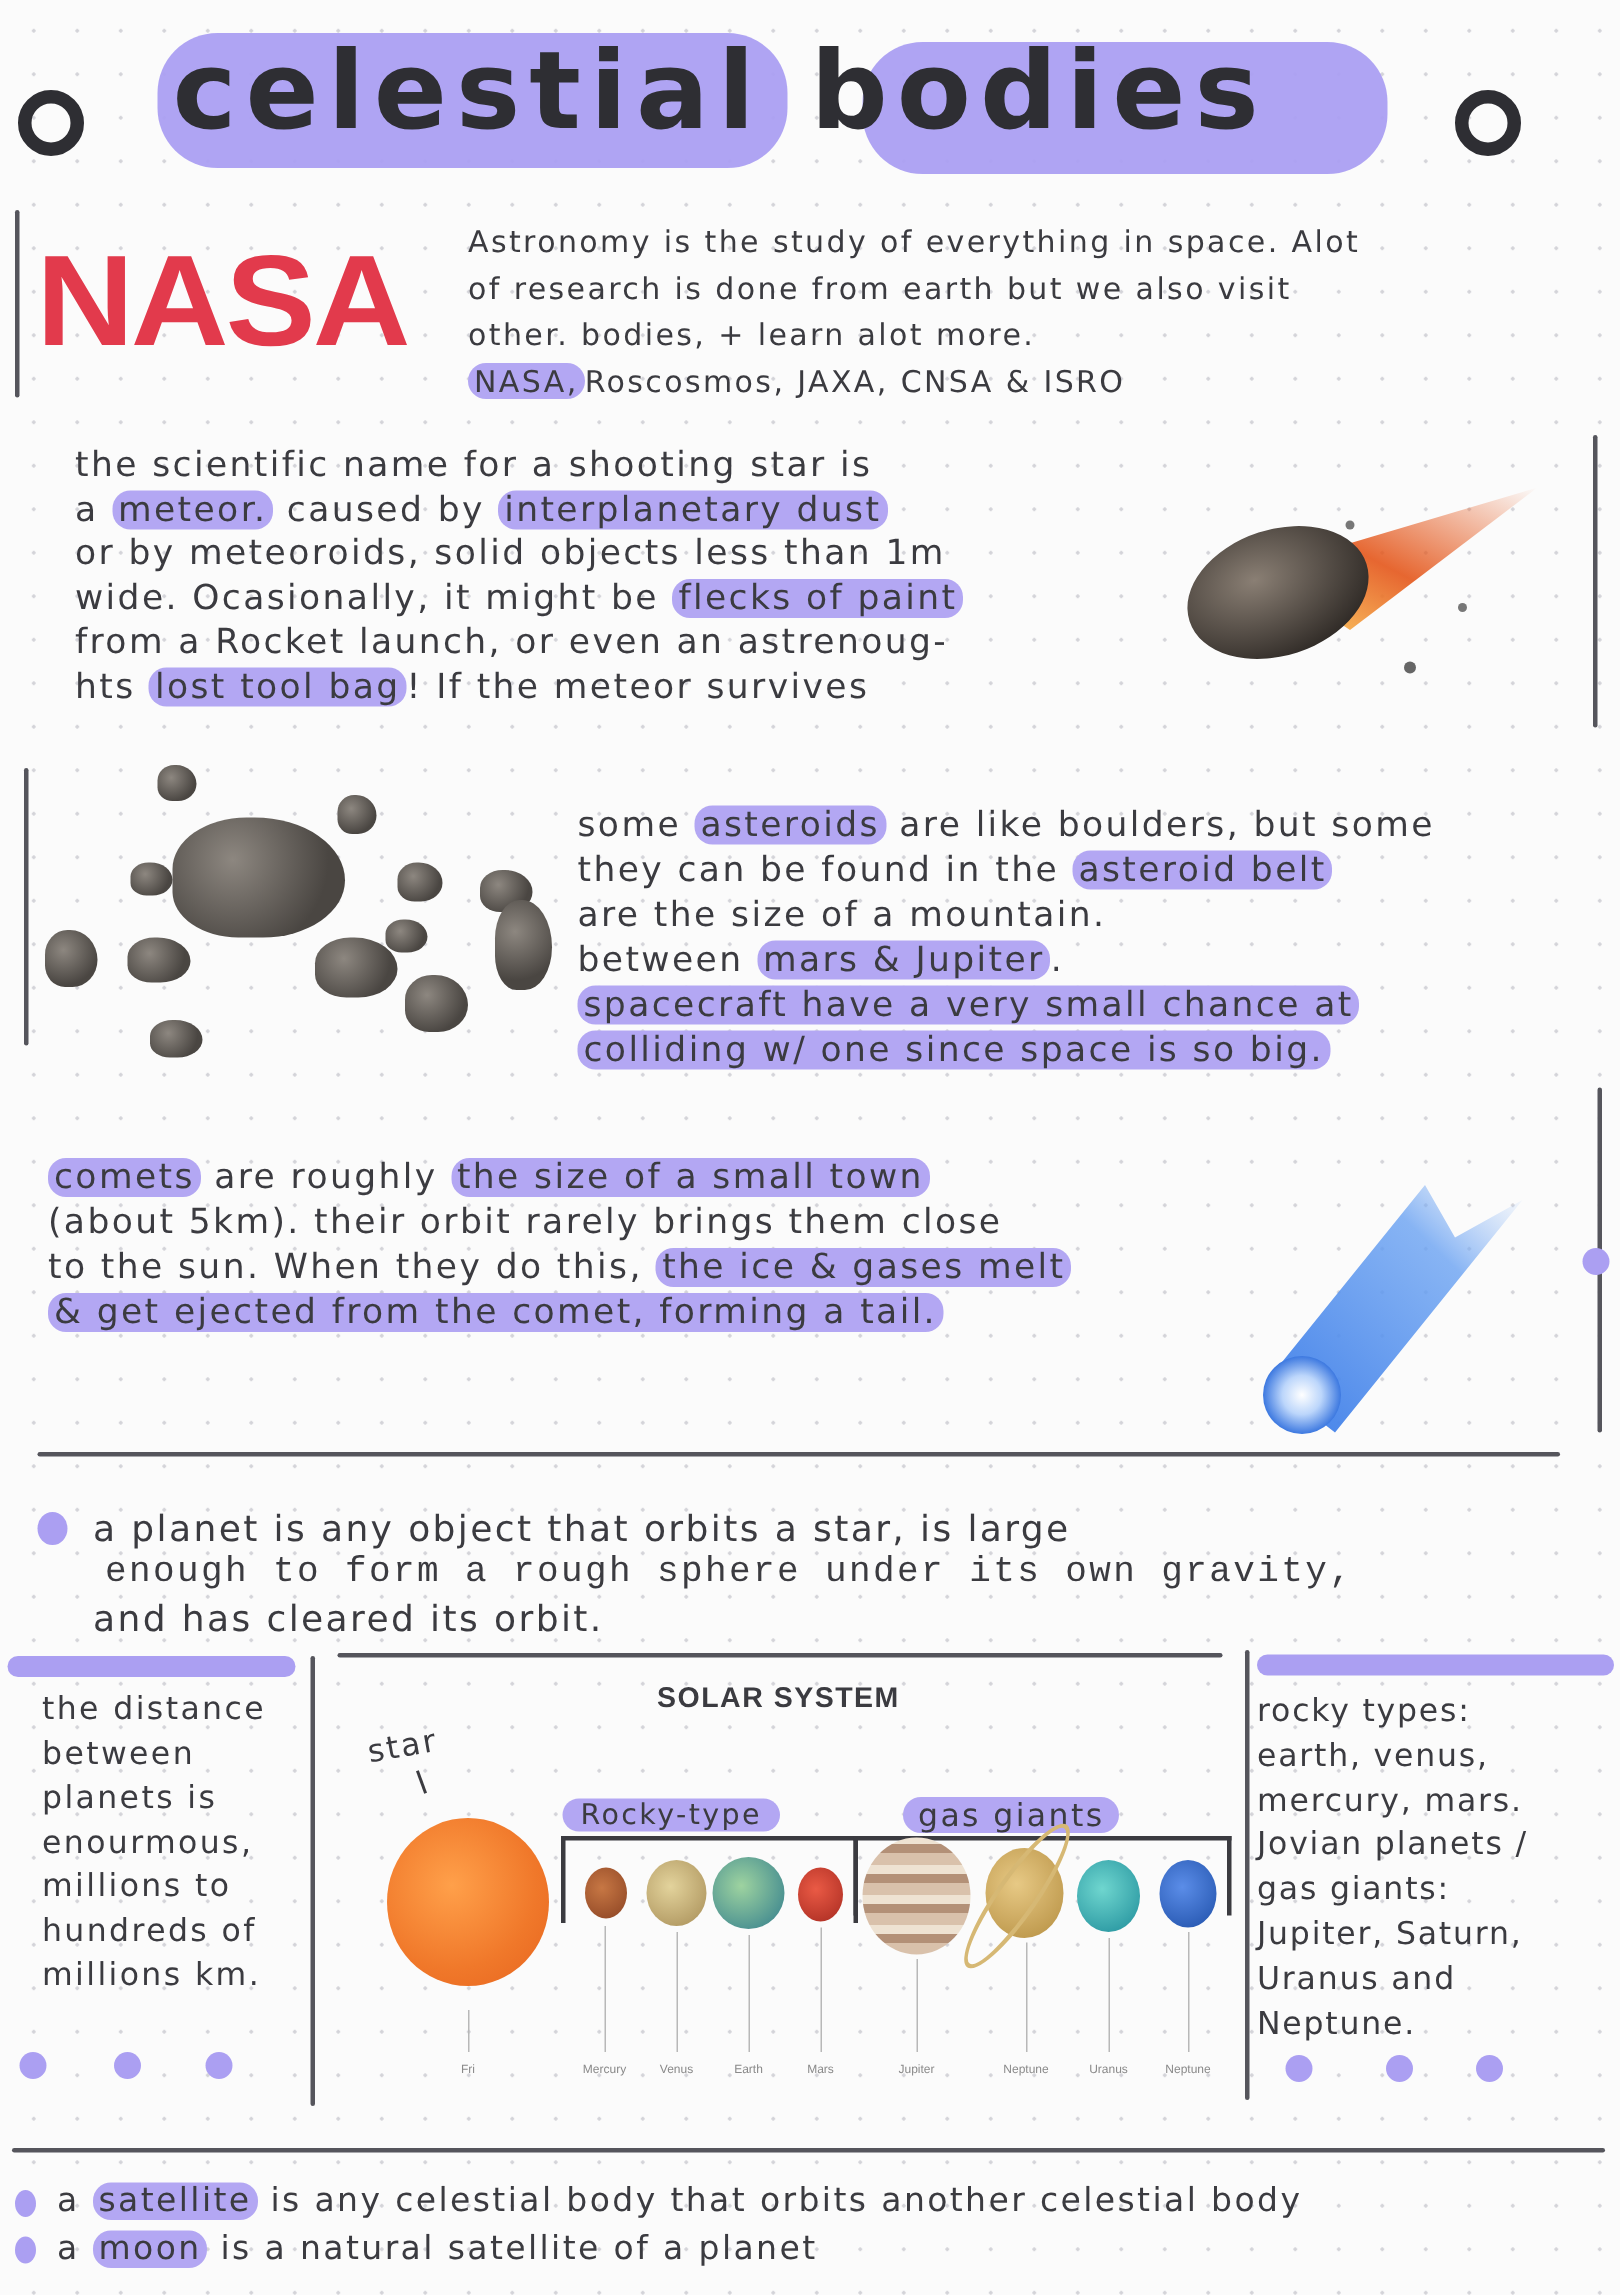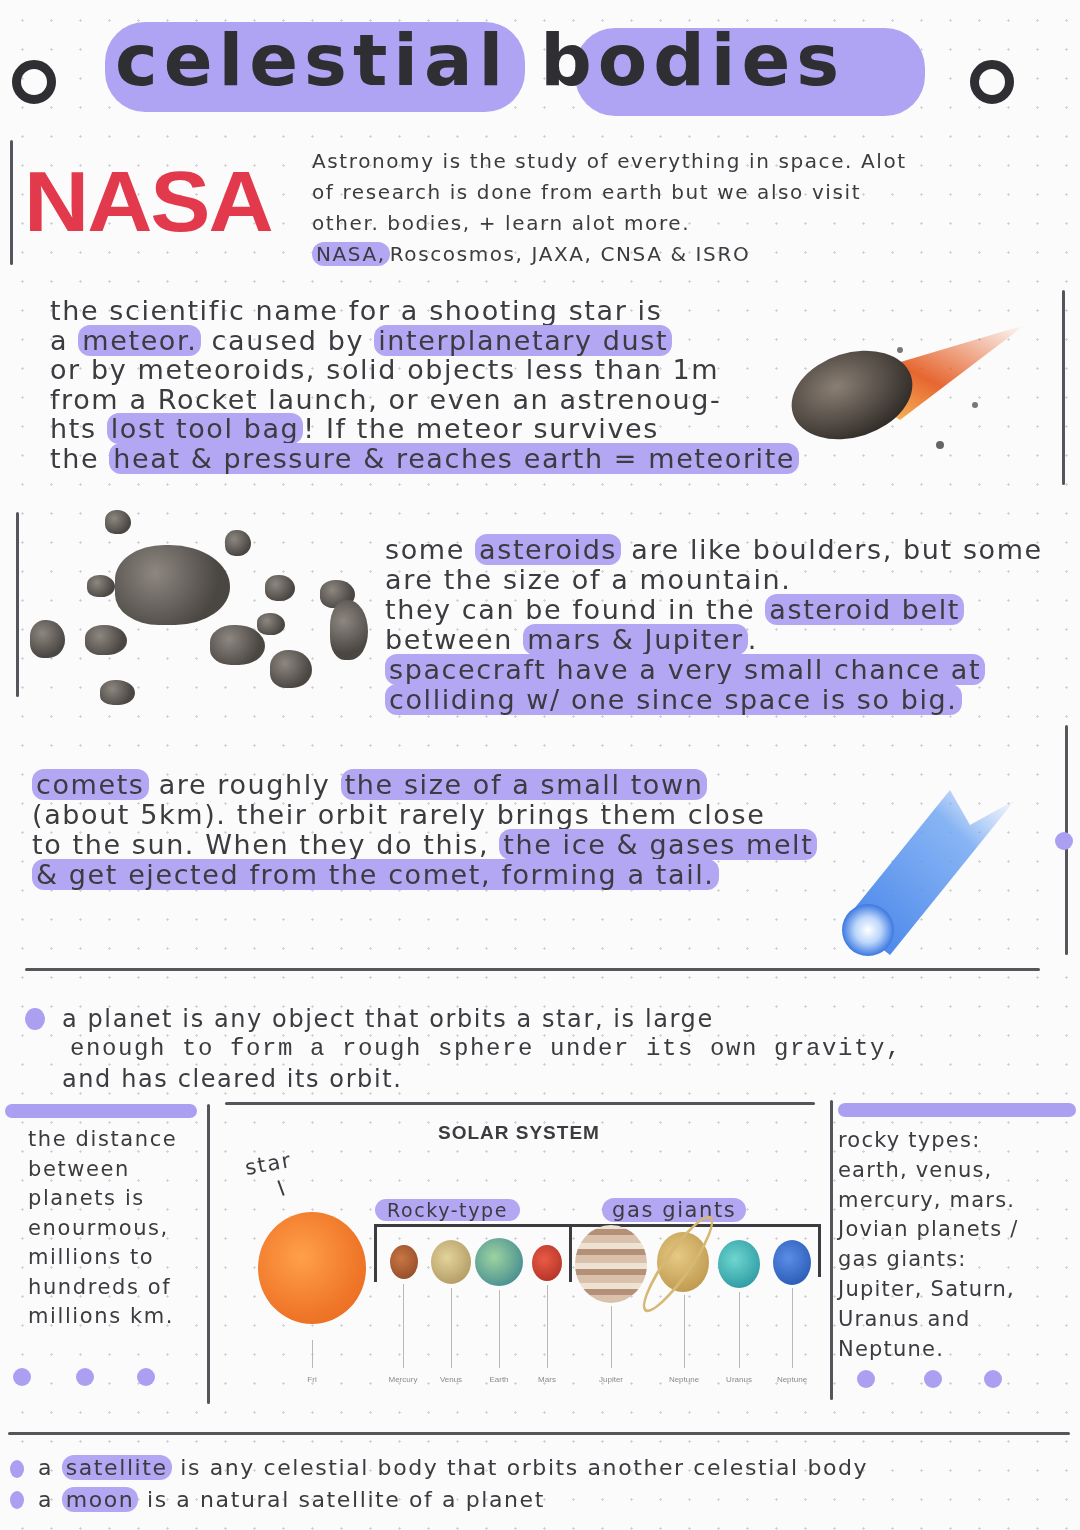--- a/index.html
+++ b/index.html
@@ -6,21 +6,21 @@
     body {
       width: 1080px; height: 1530px; position: relative; overflow: hidden;
       background-color: #fbfbfb;
       background-image: radial-gradient(circle, #d3d3d8 1px, transparent 1.4px);
       background-size: 29px 29px;
       background-position: 8px 6px;
       font-family: "DejaVu Sans", sans-serif;
       color: #3a3a3e;
     }
     .abs { position: absolute; }
-    .hand { font-family: "DejaVu Sans", sans-serif; font-size: 27px; letter-spacing: 1.6px; line-height: 29px; color: #3b3b40; }
+    .hand { font-family: "DejaVu Sans", sans-serif; font-size: 23px; letter-spacing: 1.6px; line-height: 29px; color: #3b3b40; }
     .hl { background: #b3a7f3; border-radius: 12px; padding: 0 4px; }
     .line { display: block; white-space: nowrap; }
     .vrule { position: absolute; width: 3px; background: #55555c; border-radius: 2px; }
     .hrule { position: absolute; height: 3px; background: #55555c; border-radius: 2px; }
     .dot { position: absolute; width: 18px; height: 18px; border-radius: 50%; background: #ab9ff2; }
     .pill { position: absolute; height: 14px; border-radius: 8px; background: #ab9ff2; }
 
     
     .title-ring { position: absolute; width: 26px; height: 26px; border: 9px solid #2e2e33; border-radius: 50%; }
     .title-blob { position: absolute; background: #ab9ff2; border-radius: 40px; opacity: .95; }
@@ -56,23 +56,23 @@
   <span class="line">Astronomy is the study of everything in space. Alot</span>
   <span class="line">of research is done from earth but we also visit</span>
   <span class="line">other. bodies, + learn alot more.</span>
   <span class="line"><span class="hl">NASA,</span><span>Roscosmos, JAXA, CNSA &amp; ISRO</span></span>
 </div>
 
 <div class="abs hand" style="left:50px; top:296px; line-height:29.5px;">
   <span class="line">the scientific name for a shooting star is</span>
   <span class="line"><span>a</span> <span class="hl">meteor.</span> <span>caused by</span> <span class="hl">interplanetary dust</span></span>
   <span class="line">or by meteoroids, solid objects less than 1m</span>
+  <span class="line"><span>wide. Ocasionally, it might be</span> <span class="hl">flecks of paint</span></span>
   <span class="line">from a Rocket launch, or even an astrenoug-</span>
   <span class="line"><span>hts</span> <span class="hl">lost tool bag</span><span>! If the meteor survives</span></span>
-  <span class="line"><span>the</span> <span class="hl">heat &amp; pressure &amp; reaches earth = meteorite</span></span>
 </div>
 <div class="abs" style="left:780px; top:310px; width:250px; height:150px;">
   <svg width="250" height="150" viewBox="0 0 250 150">
     <defs>
       <linearGradient id="fire" x1="0" y1="1" x2="1" y2="0">
         <stop offset="0" stop-color="#ffd35a"></stop>
         <stop offset=".45" stop-color="#e4561a"></stop>
         <stop offset="1" stop-color="#e4561a" stop-opacity="0"></stop>
       </linearGradient>
       <radialGradient id="rockg" cx=".4" cy=".35" r=".7">
@@ -100,22 +100,22 @@
   <div class="rock" style="left:80px; top:5px; width:26px; height:24px;"></div>
   <div class="rock" style="left:200px; top:25px; width:26px; height:26px;"></div>
   <div class="rock" style="left:240px; top:70px; width:30px; height:26px;"></div>
   <div class="rock" style="left:295px; top:75px; width:35px; height:28px;"></div>
   <div class="rock" style="left:305px; top:95px; width:38px; height:60px;"></div>
   <div class="rock" style="left:245px; top:145px; width:42px; height:38px;"></div>
   <div class="rock" style="left:232px; top:108px; width:28px; height:22px;"></div>
 </div>
 <div class="abs hand" style="left:385px; top:535px; line-height:30px;">
   <span class="line"><span>some</span> <span class="hl">asteroids</span> <span>are like boulders, but some</span></span>
+  <span class="line"><span>they can be found in the</span> <span class="hl">asteroid belt</span></span>
   <span class="line">are the size of a mountain.</span>
-  <span class="line"><span>they can be found in the</span> <span class="hl">asteroid belt</span></span>
   <span class="line"><span>between</span> <span class="hl">mars &amp; Jupiter</span><span>.</span></span>
   <span class="line"><span class="hl">spacecraft have a very small chance at</span></span>
   <span class="line"><span class="hl">colliding w/ one since space is so big.</span></span>
 </div>
 
 <div class="abs hand" style="left:32px; top:770px; line-height:30px;">
   <span class="line"><span class="hl">comets</span> <span>are roughly</span> <span class="hl">the size of a small town</span></span>
   <span class="line">(about 5km). their orbit rarely brings them close</span>
   <span class="line"><span>to the sun. When they do this,</span> <span class="hl">the ice &amp; gases melt</span></span>
   <span class="line"><span class="hl">&amp; get ejected from the comet, forming a tail.</span></span>

